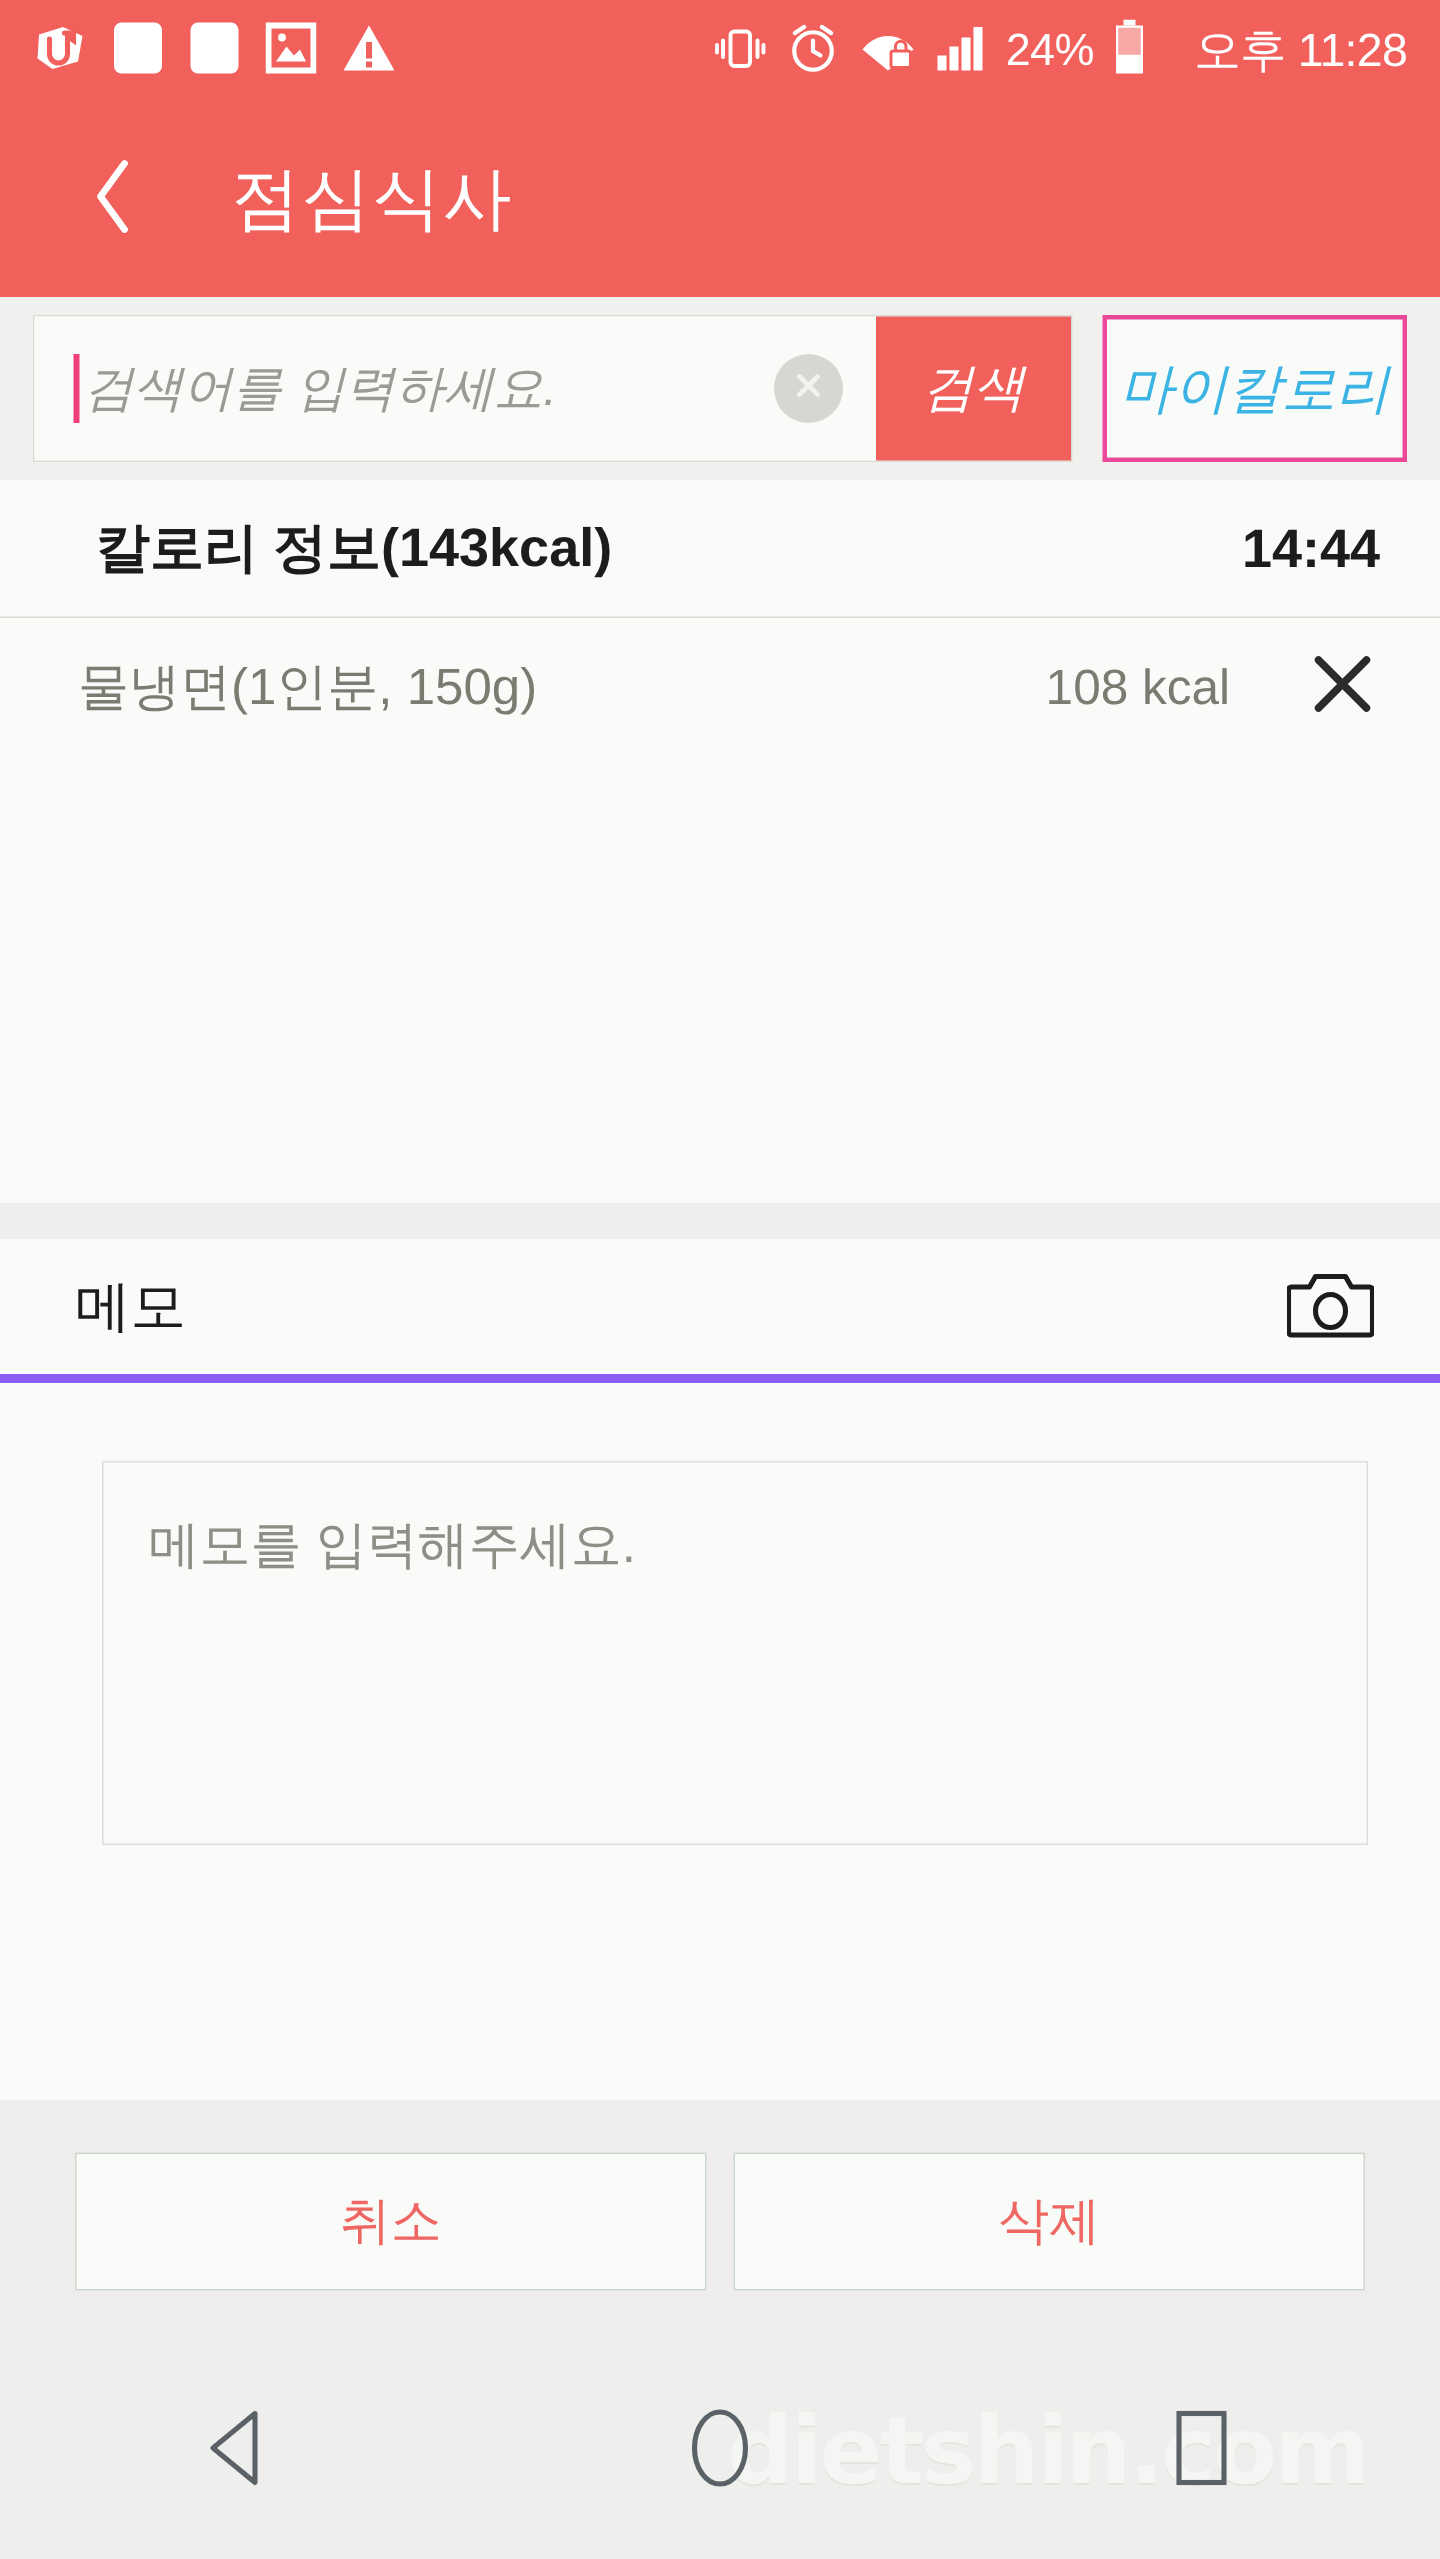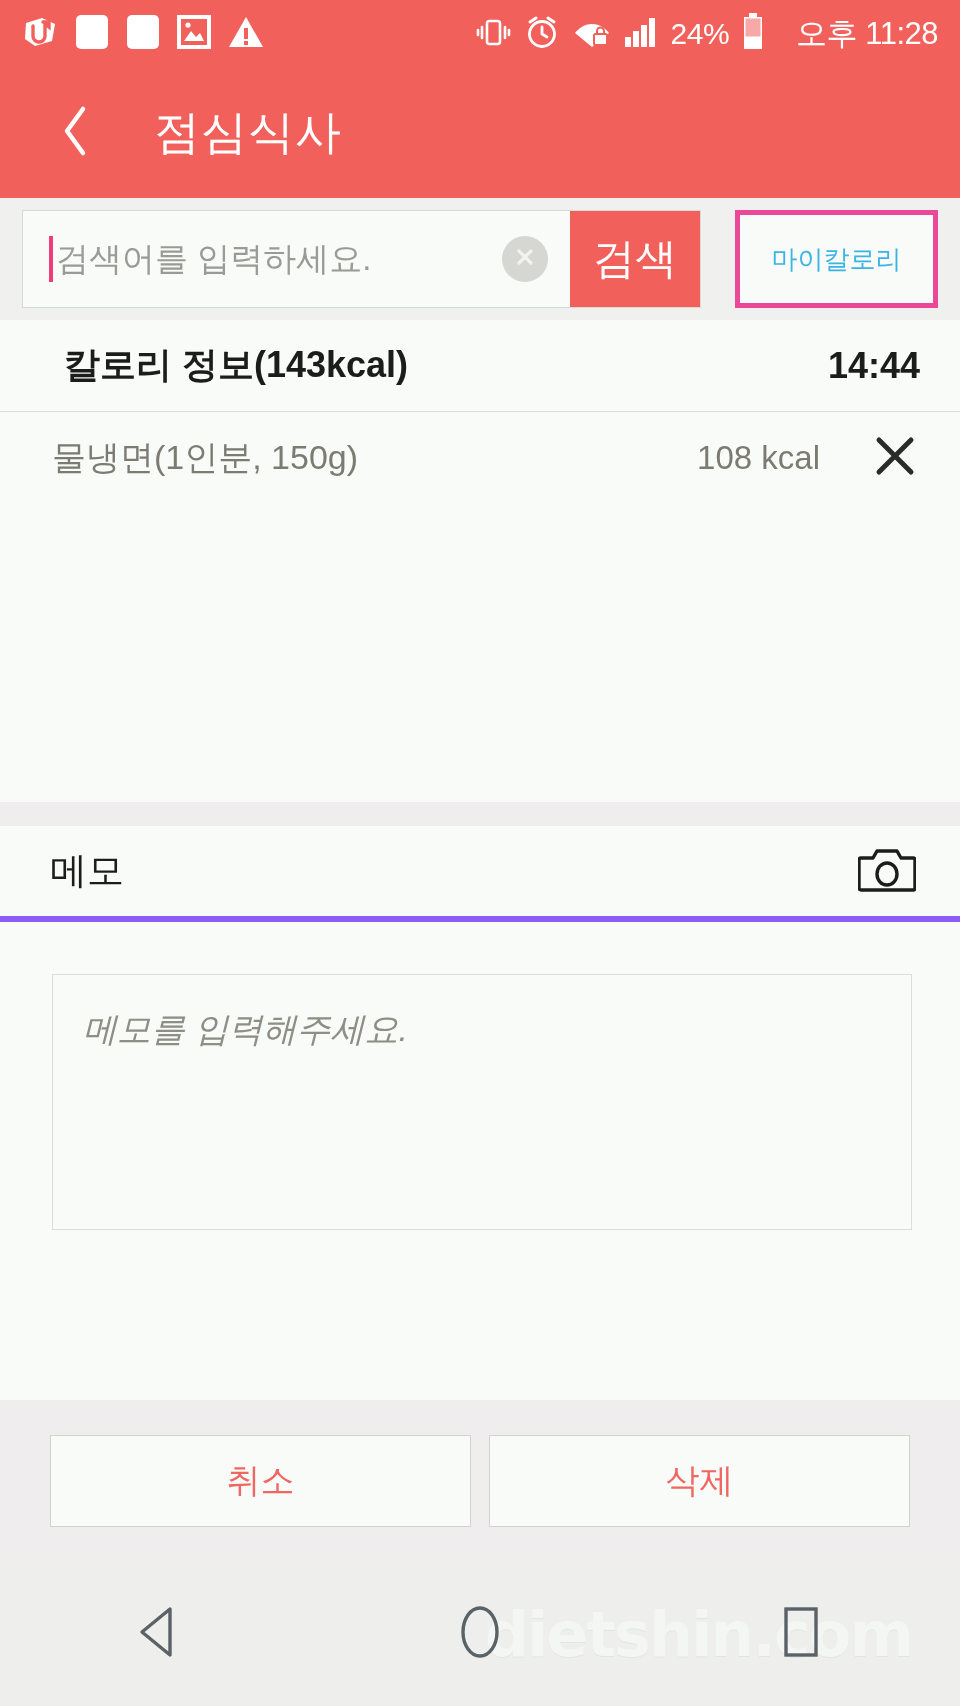--- a/index.html
+++ b/index.html
@@ -82,21 +82,22 @@
   }
 
   
   .search-bar {
     height: 122px;
     background: #f0f0ee;
     display: flex;
     align-items: center;
     padding: 0 22px;
     flex: 0 0 auto;
-    gap: 34px;
+    gap: 20px;
+    font-style: italic;
   }
   .search-field-wrap {
     flex: 1 1 auto;
     height: 98px;
     display: flex;
     align-items: stretch;
     border: 1px solid #d9d9d6;
     background: #f8fbf7;
   }
   .search-input-area {
@@ -129,35 +130,35 @@
     justify-content: center;
     margin-right: 22px;
     margin-left: auto;
     flex: 0 0 auto;
     cursor: pointer;
   }
   .search-btn {
     width: 130px;
     background: #f2605c;
     color: #ffffff;
-    font-size: 42px;
+    font-size: 34px;
     display: flex;
     align-items: center;
     justify-content: center;
     flex: 0 0 auto;
     cursor: pointer;
     text-align: right;
   }
   .mycal-btn {
     width: 203px;
     height: 98px;
-    border: 5px solid #ec4899;
+    border: 3px solid #ec4899;
     background: #f8fbf7;
     color: #3bb4e5;
-    font-size: 26px;
+    font-size: 36px;
     display: flex;
     align-items: center;
     justify-content: center;
     flex: 0 0 auto;
     cursor: pointer;
   }
 
   
   .cal-header {
     height: 92px;
@@ -238,23 +239,22 @@
   .camera-btn {
     margin-left: auto;
     width: 62px;
     height: 54px;
     display: flex;
     align-items: center;
     justify-content: center;
     cursor: pointer;
   }
   .memo-body {
-    padding: 52px 48px 0 52px;
+    padding: 52px 48px 0 68px;
     flex: 1 1 auto;
-    font-style: italic;
   }
   .memo-box {
     width: 100%;
     height: 256px;
     border: 1px solid #dddddb;
     background: #f8fbf7;
     padding: 32px 30px;
   }
   .memo-placeholder {
     font-size: 34px;

